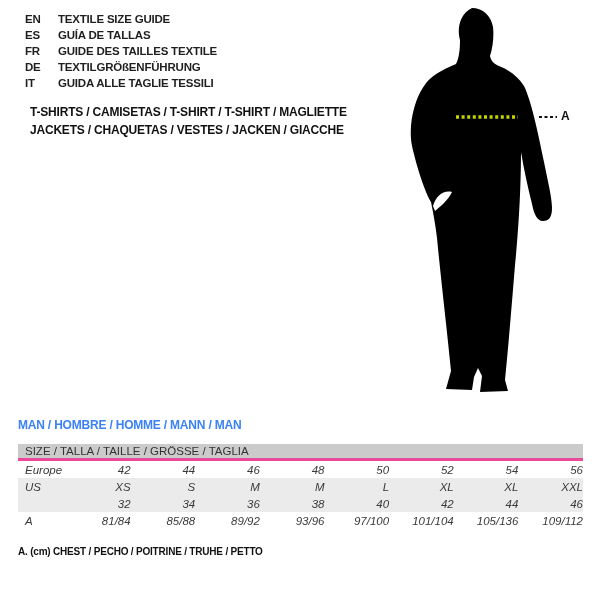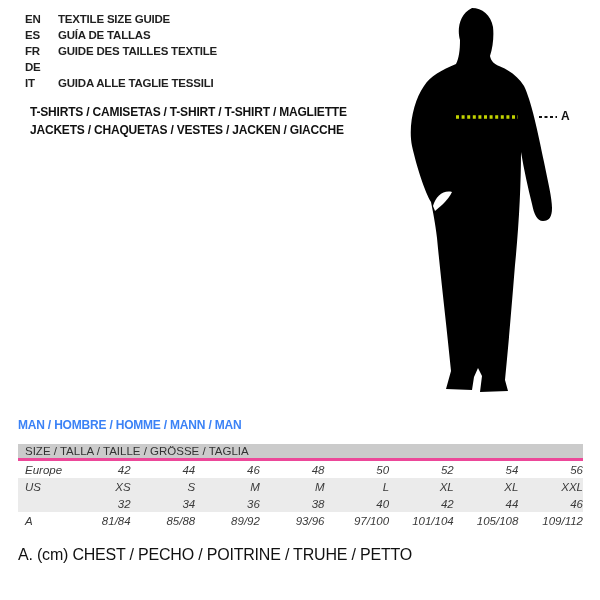--- a/index.html
+++ b/index.html
@@ -27,21 +27,21 @@
     font-size:11.5px;color:#3a3a3a;}
   .thead{height:17px;background:#cbcbcb;display:flex;align-items:center;
     padding-left:7px;box-sizing:border-box;color:#333;
     border-bottom:3px solid #ec4899;}
   .trow{display:flex;height:17px;align-items:center;font-style:italic;}
   .trow.gray{background:#ebebeb;}
   .tlabel{width:48px;padding-left:7px;box-sizing:border-box;}
   .tcell{flex:1;text-align:right;}
   
   .footnote{position:absolute;top:546px;left:18px;
-    font-size:16px;font-weight:400;letter-spacing:-0.2px;color:#111;}
+    font-size:10px;font-weight:700;letter-spacing:-0.2px;color:#111;}
 </style>
 </head>
 <body>
 
 <div class="canvas">
 
   <div class="langs">
     <div class="lang-row">
       <span class="lang-code">EN</span>
       <span class="lang-label">TEXTILE SIZE GUIDE</span>
@@ -49,20 +49,21 @@
     <div class="lang-row">
       <span class="lang-code">ES</span>
       <span class="lang-label">GUÍA DE TALLAS</span>
     </div>
     <div class="lang-row">
       <span class="lang-code">FR</span>
       <span class="lang-label">GUIDE DES TAILLES TEXTILE</span>
     </div>
     <div class="lang-row">
       <span class="lang-code">DE</span>
+      <span class="lang-label">TEXTILGRÖßENFÜHRUNG</span>
     </div>
     <div class="lang-row">
       <span class="lang-code">IT</span>
       <span class="lang-label">GUIDA ALLE TAGLIE TESSILI</span>
     </div>
   </div>
 
   <div class="categories">
     <div>T-SHIRTS / CAMISETAS / T-SHIRT / T-SHIRT / MAGLIETTE</div>
     <div>JACKETS / CHAQUETAS / VESTES / JACKEN / GIACCHE</div>
@@ -141,20 +142,20 @@
     </div>
 
     <div class="trow">
       <span class="tlabel">A</span>
       <span class="tcell">81/84</span>
       <span class="tcell">85/88</span>
       <span class="tcell">89/92</span>
       <span class="tcell">93/96</span>
       <span class="tcell">97/100</span>
       <span class="tcell">101/104</span>
-      <span class="tcell">105/108</span>
+      <span class="tcell">105/136</span>
       <span class="tcell">109/112</span>
     </div>
   </div>
 
   <div class="footnote">A. (cm) CHEST / PECHO / POITRINE / TRUHE / PETTO</div>
 
 </div>
 
 </body></html>

